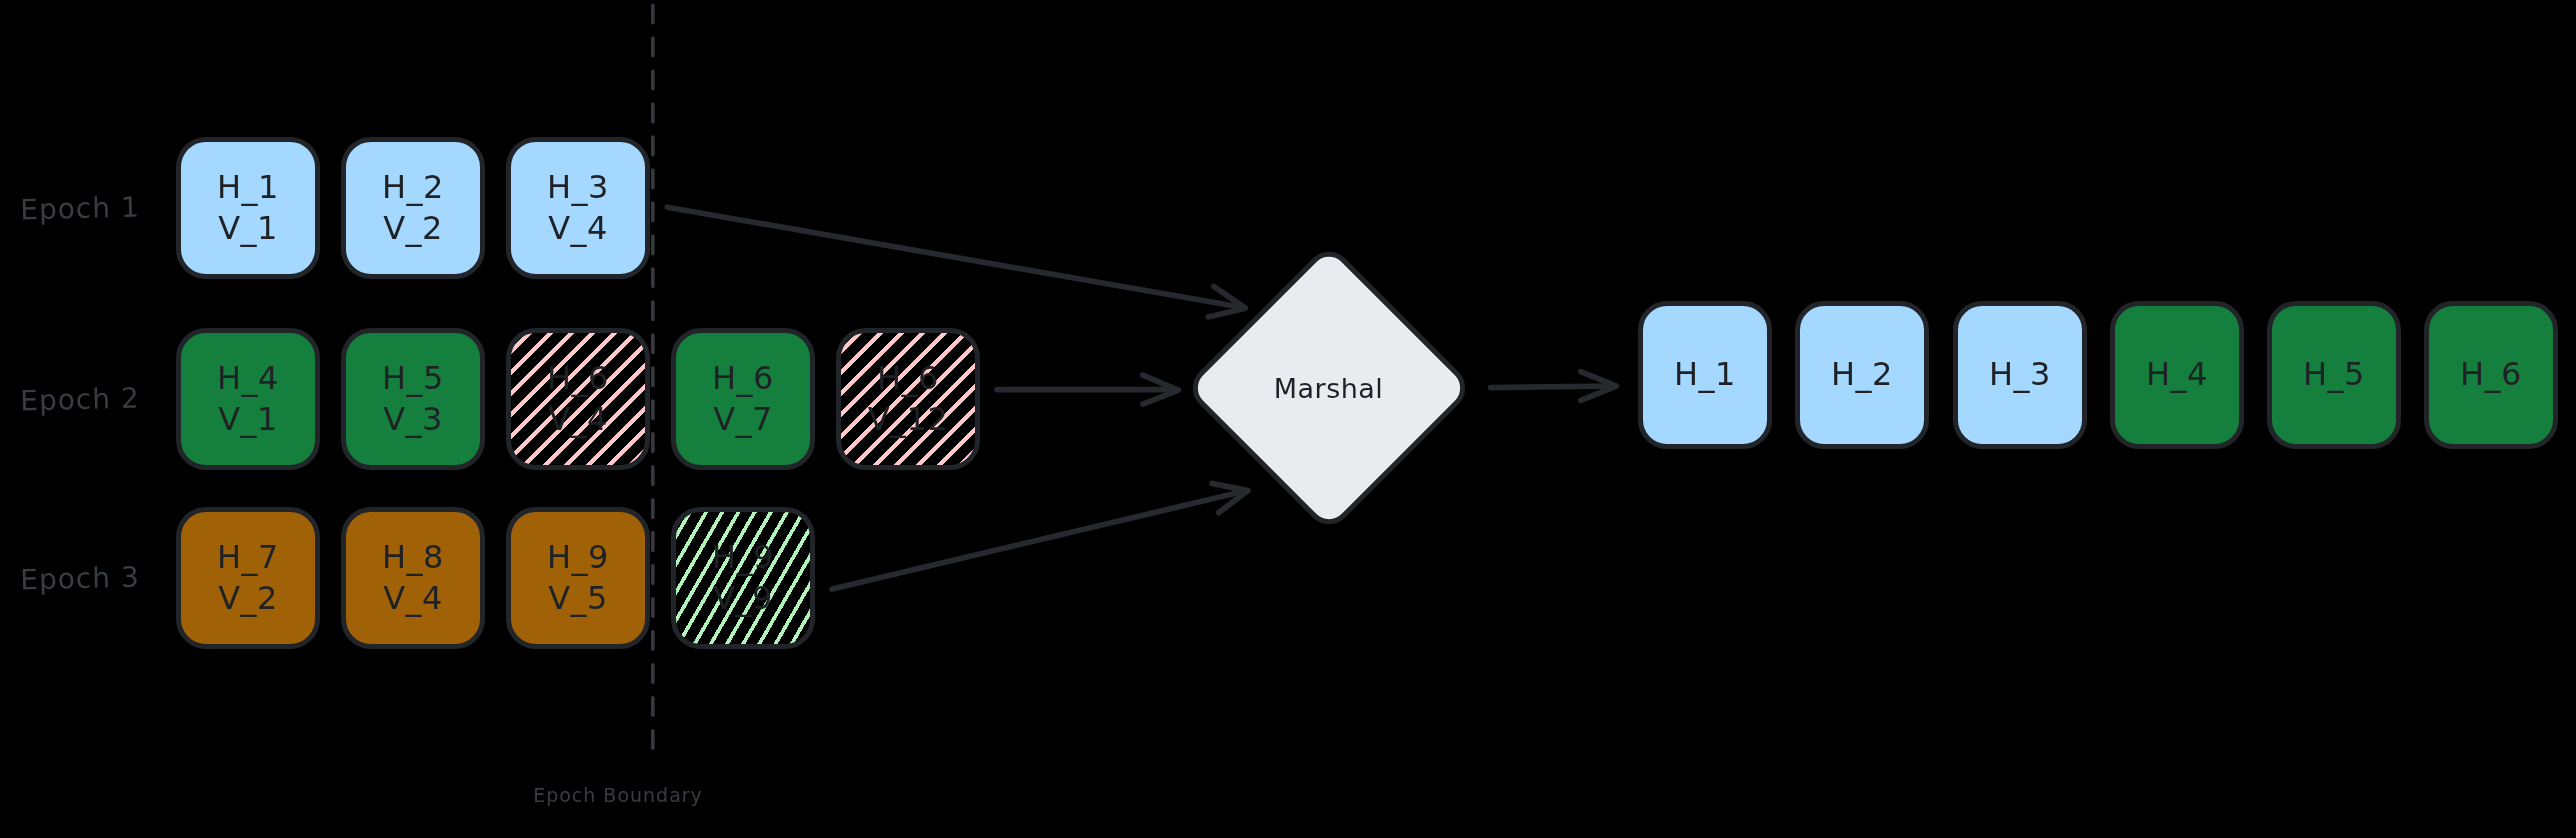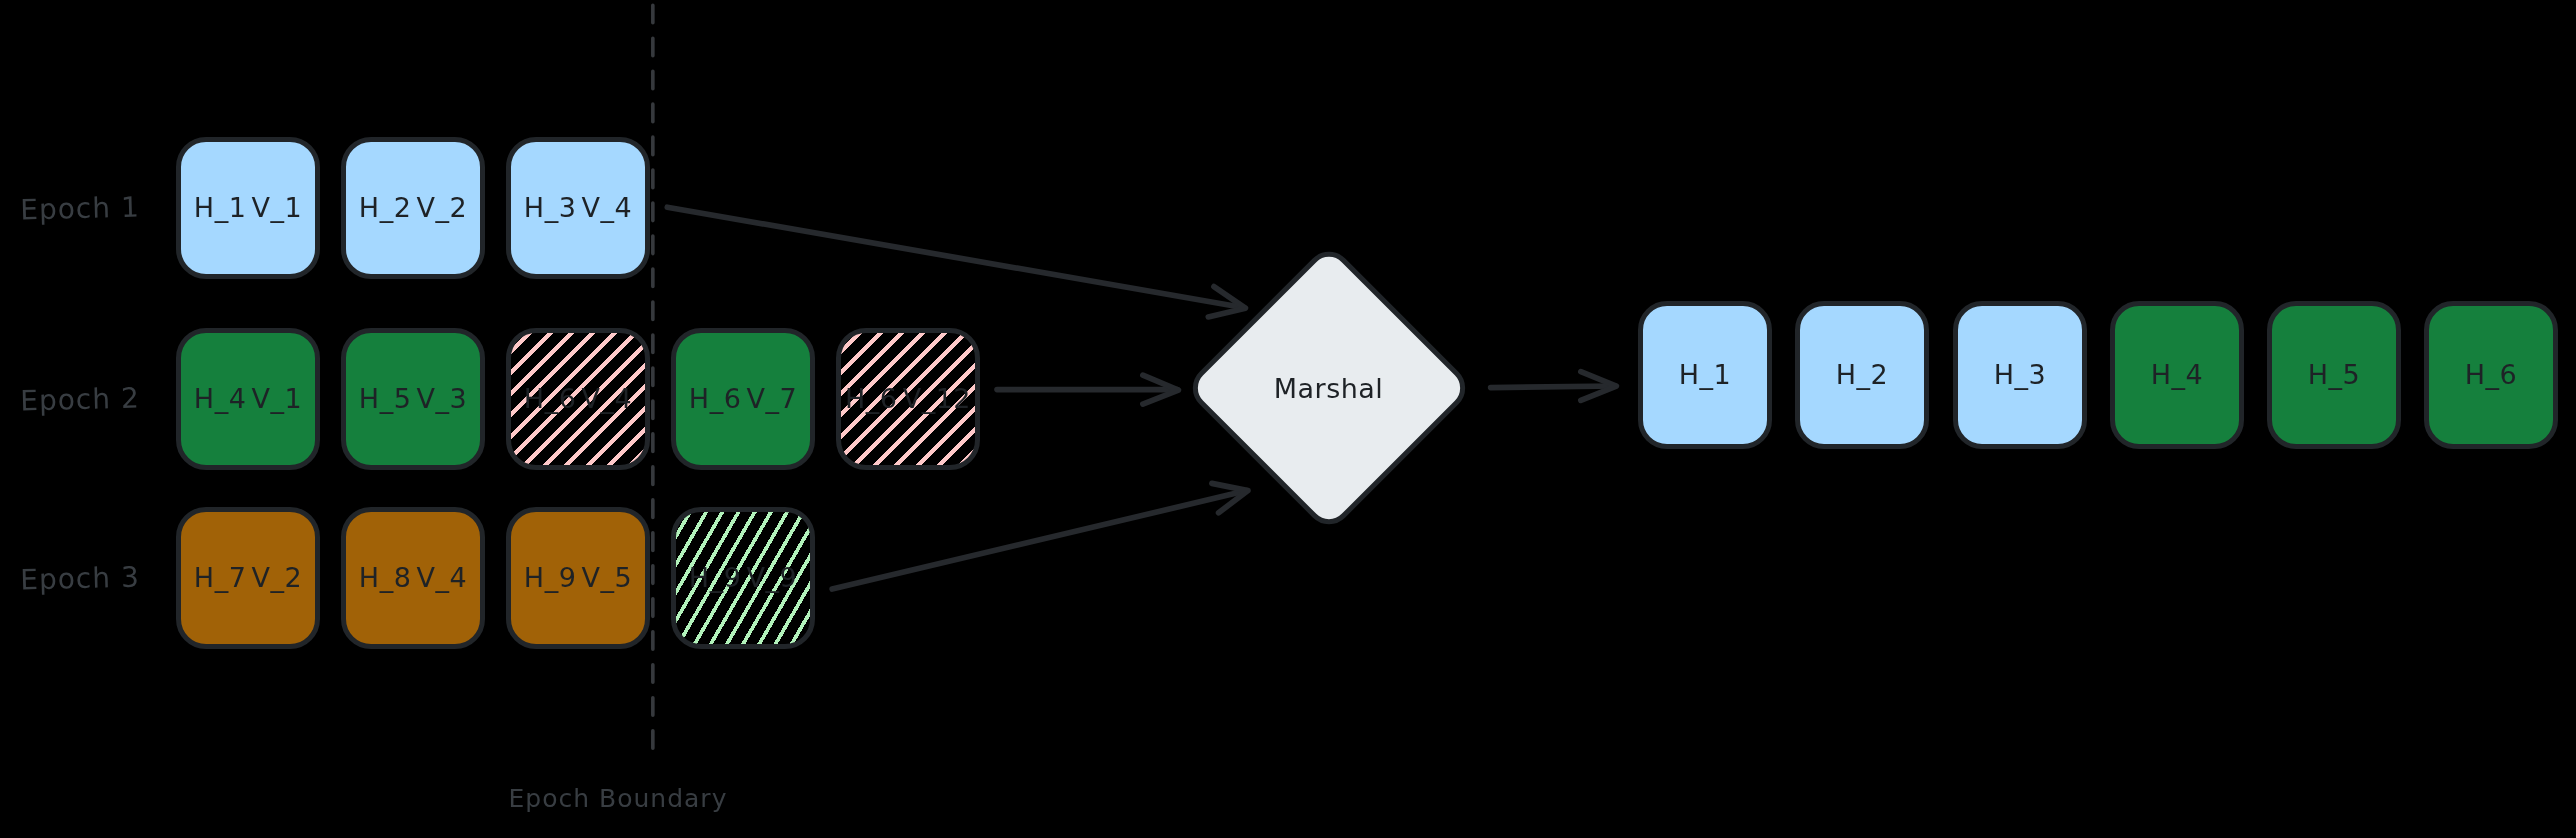--- a/index.html
+++ b/index.html
@@ -12,24 +12,24 @@
   }
   .overlay{position:absolute;left:0;top:0;width:3072px;height:839px;}
 
   
   .box{
     position:absolute;
     width:144px;height:142px;
     border:5.2px solid #212529;
     border-radius:30px;
     box-sizing:border-box;
-    display:flex;flex-direction:row;
+    display:flex;flex-direction:column;
     align-items:center;justify-content:center;
     gap:5.2px;
-    font-size:27px;line-height:1.1;
+    font-size:32px;line-height:1.1;
     color:#1e2226;
     letter-spacing:0.5px;
   }
   .r1{top:137px}.r2{top:328px}.r3{top:507px}
   .c0{left:176px}.c1{left:341px}.c2{left:506px}.c3{left:671px}.c4{left:836px}
 
   .fill-blue{background:#a5d8ff}
   .fill-pink{background:#15803d}
   .fill-green{background:#a16207}
 
@@ -48,21 +48,21 @@
 
   
   .epoch-label{
     position:absolute;left:11.3px;width:138px;height:142px;
     display:flex;align-items:center;justify-content:center;
     font-size:28px;color:#383d42;letter-spacing:1px;
     transform:rotate(-1.5deg);
   }
   .boundary-label{
     position:absolute;left:489px;top:784px;width:258px;
-    text-align:center;font-size:25px;color:#383d42;letter-spacing:1px;
+    text-align:center;font-size:19px;color:#383d42;letter-spacing:1px;
   }
 
   
   .diamond{
     position:absolute;left:1226px;top:285px;
     width:206px;height:206px;
     background:#e8ecef;
     border:5.2px solid #212529;
     border-radius:23px;
     box-sizing:border-box;

